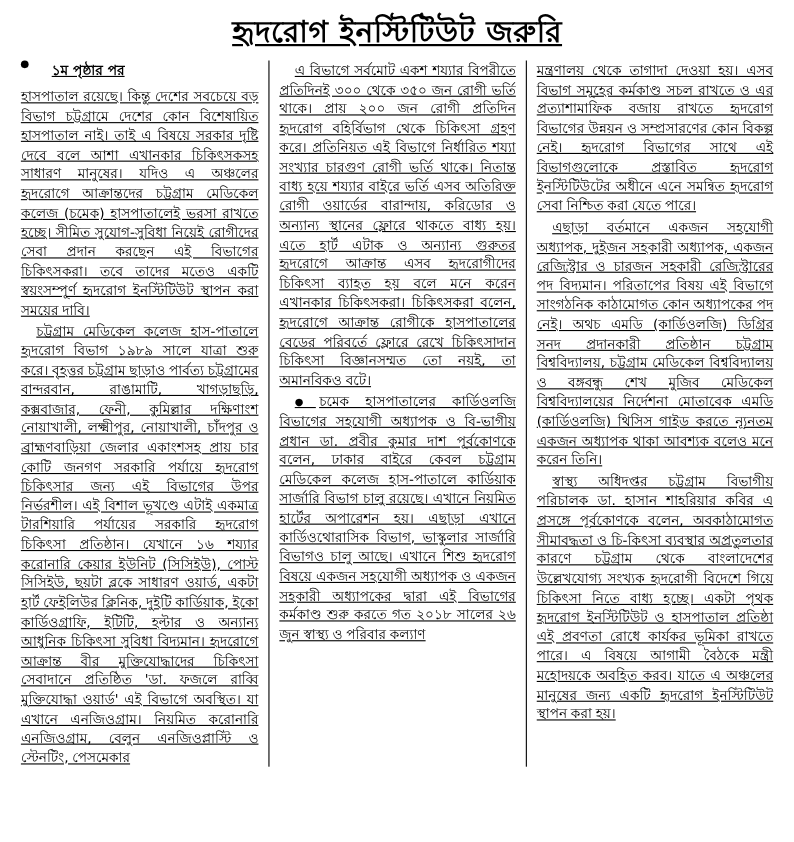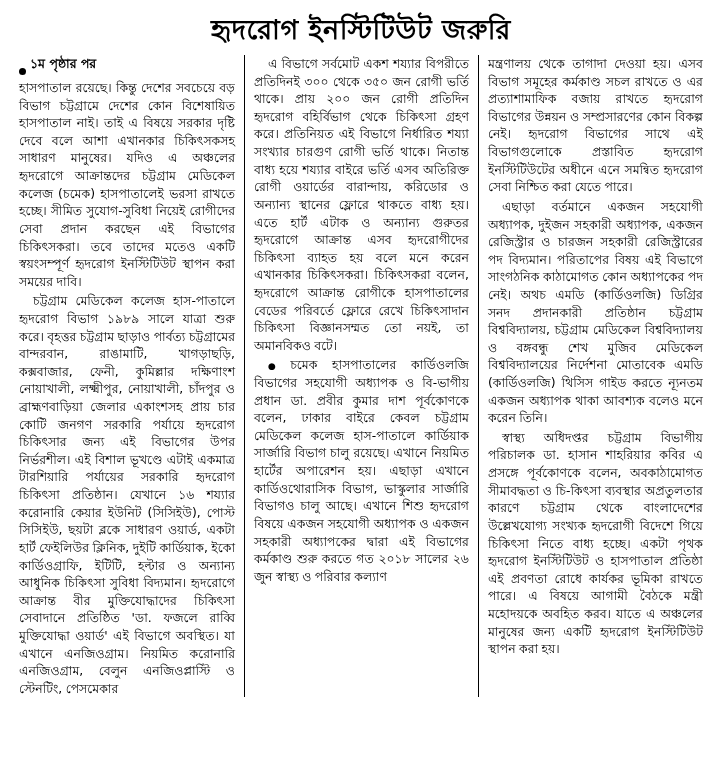--- a/index.html
+++ b/index.html
@@ -13,20 +13,21 @@
     font-family: "Liberation Serif", "DejaVu Serif", serif;
     color: #000000;
     overflow: hidden;
   }
   .page {
     width: 722px;
     height: 725px;
     position: relative;
     box-sizing: border-box;
     padding: 8px 10px 6px 10px;
+    text-decoration: underline;
   }
   .headline {
     text-align: center;
     font-family: "DejaVu Sans", "Liberation Sans", sans-serif;
     font-weight: bold;
     font-size: 27px;
     line-height: 1.15;
     letter-spacing: 0.5px;
     margin: 6px 0 10px 0;
     color: #000;
@@ -44,22 +45,22 @@
   }
   .col + .col {
     border-left: 1px solid #000;
   }
   .kicker {
     font-family: "DejaVu Sans", "Liberation Sans", sans-serif;
     font-weight: bold;
     font-size: 12.5px;
     margin: 0 0 4px 0;
     display: flex;
-    align-items: flex-end;
-    gap: 4px;
+    align-items: flex-start;
+    gap: 21px;
   }
   .bullet {
     display: inline-block;
     width: 7px;
     height: 7px;
     background: #000;
     border-radius: 50%;
     flex: none;
   }
   p.body {

